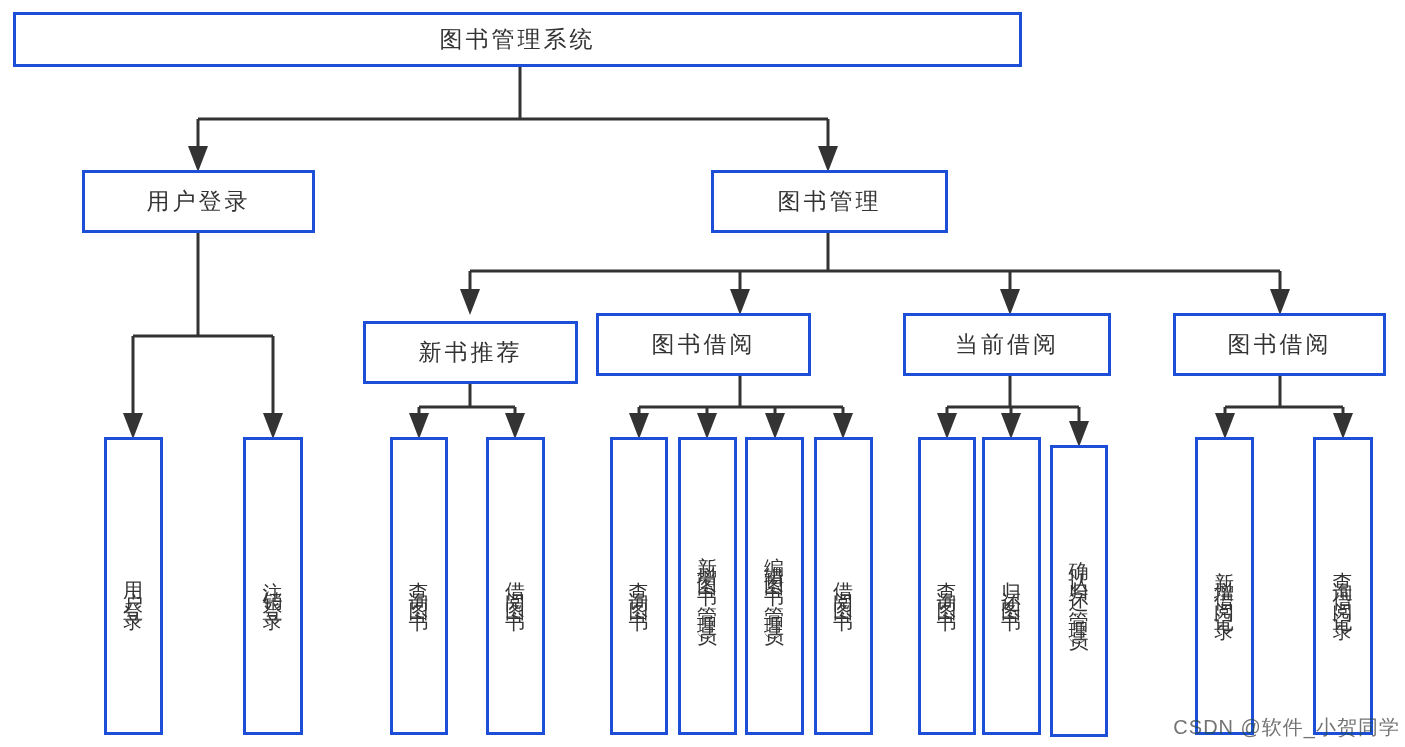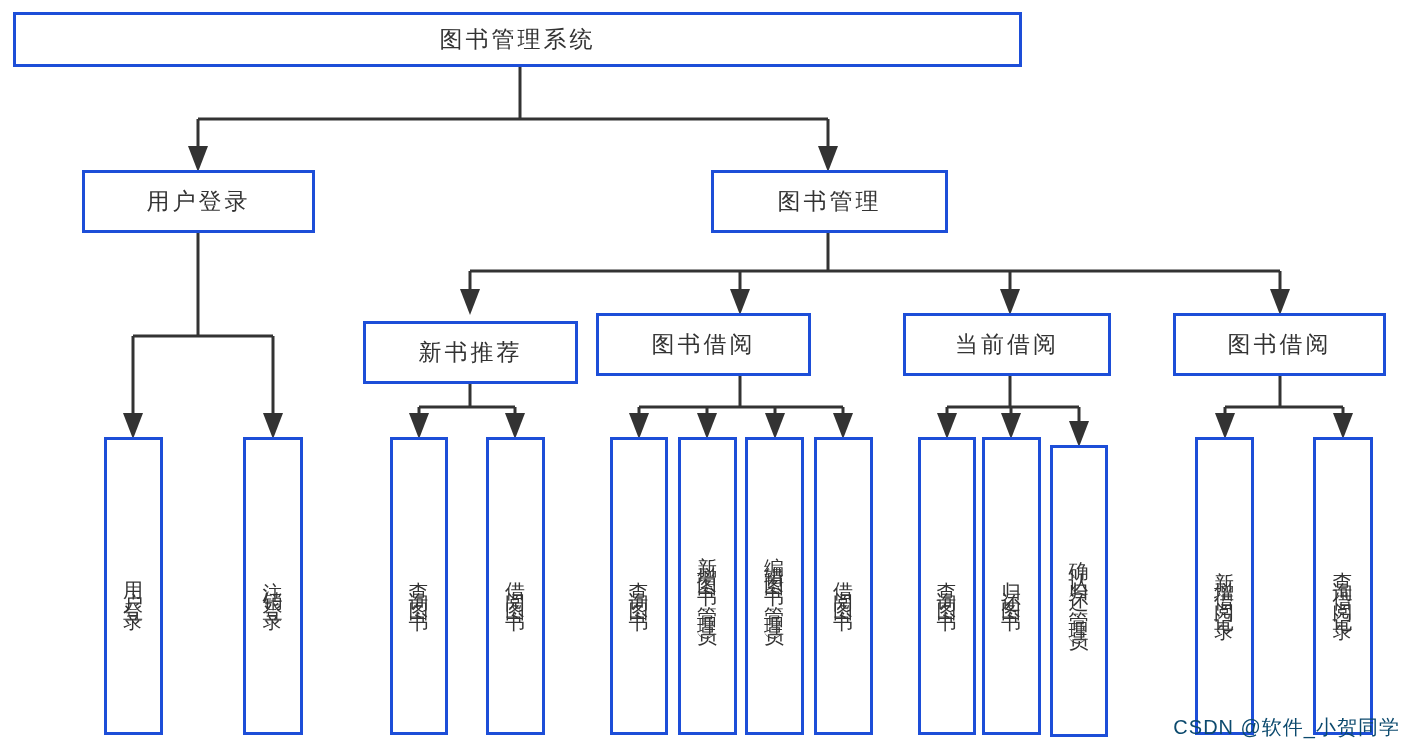--- a/index.html
+++ b/index.html
@@ -13,21 +13,21 @@
     border:3px solid #1d4ed8; background:#ffffff;
     display:flex; align-items:center; justify-content:center;
   }
   .box .h-label { font-size:23px; letter-spacing:3px; white-space:nowrap; color:#333; }
   .leaf .v-label {
     writing-mode:vertical-rl; text-orientation:mixed;
     font-size:20px; letter-spacing:10px; line-height:1; color:#333;
   }
   .watermark {
     position:absolute; right:5px; bottom:6px; z-index:5;
-    font-size:20px; color:#0c4a6e; letter-spacing:1px;
+    font-size:20px; color:#737373; letter-spacing:1px;
     mix-blend-mode:darken; white-space:nowrap;
   }
 </style>
 </head>
 <body>
 
 <div class="canvas">
 
   <svg id="connectors" class="connectors" width="1405" height="747">
       <line x1="520" y1="64" x2="520" y2="119" stroke="#333333" stroke-width="3"></line>

